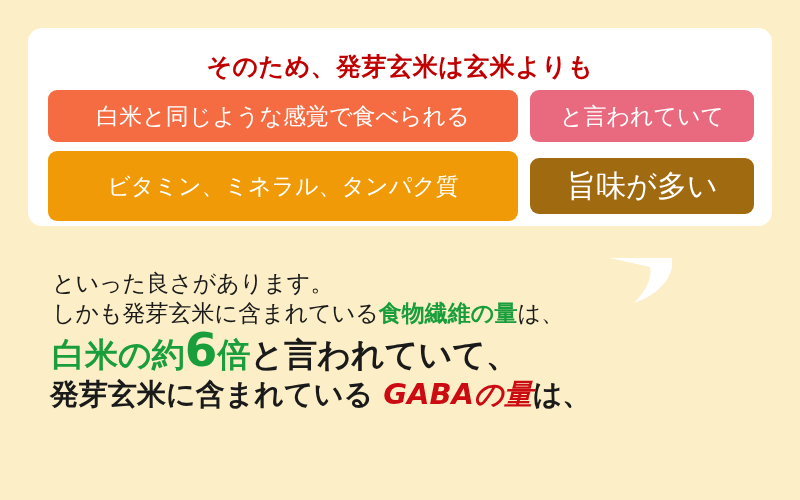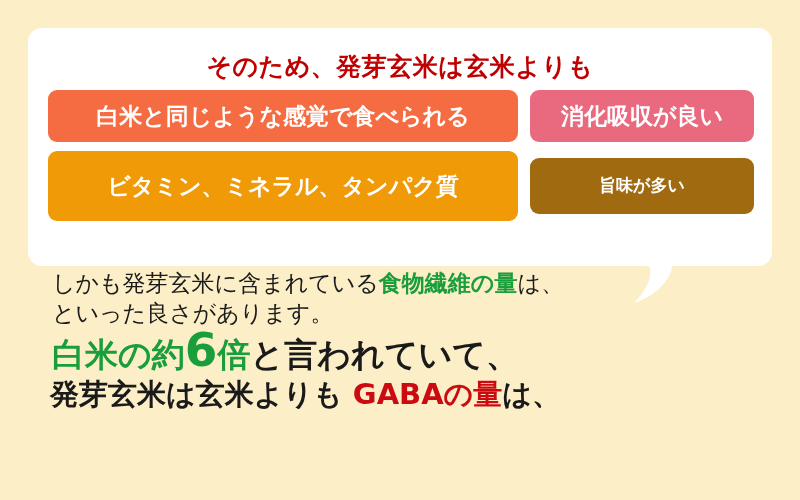--- a/index.html
+++ b/index.html
@@ -20,21 +20,21 @@
     height: 500px;
     background: #fcefc8;
   }
 
   
   .card {
     position: absolute;
     left: 28px;
     top: 28px;
     width: 744px;
-    height: 238px;
+    height: 198px;
     background: #ffffff;
     border-radius: 14px;
     box-sizing: border-box;
   }
 
   
   .tail {
     position: absolute;
     left: 600px;
     top: 258px;
@@ -65,36 +65,36 @@
     width: 706px;
   }
   .pill-row {
     display: flex;
     gap: 12px;
     margin-bottom: 9px;
   }
   .pill {
     border-radius: 9px;
     color: #ffffff;
-    font-weight: bold;
+    font-weight: normal;
     display: flex;
     align-items: center;
     justify-content: center;
     text-align: center;
     box-sizing: border-box;
     line-height: 1.16;
   }
   .pill-wide  { width: 470px; }
   .pill-narrow{ width: 224px; }
   .pill-h1 { height: 52px; font-size: 23px; }
   .pill-h2 { height: 70px; font-size: 23px; }
   .pill-eat  { background: #f56c42; }
   .pill-dig  { background: #e9697e; font-size: 23px; }
   .pill-nut  { background: #ef9a06; }
-  .pill-uma  { background: #a06a10; height: 56px; align-self: flex-start; margin-top: 7px; font-size: 17px; }
+  .pill-uma  { background: #a06a10; height: 56px; align-self: flex-start; margin-top: 7px; font-size: 30px; }
   .pill-nut .l2 { display: block; }
 
   
   .prose {
     position: absolute;
     left: 52px;
     top: 272px;
     width: 740px;
     color: #1a1a1a;
   }
@@ -112,21 +112,21 @@
     margin-bottom: 9px;
   }
   .l-big {
     font-size: 29px;
     font-weight: bold;
     margin-bottom: 9px;
   }
   .tail-line { margin-left: -2px; }
 
   .green { color: #1a9e3c; }
-  .red   { color: #cc0a11; }
+  .red   { color: #cc0a11; font-style: italic; }
   .black { color: #1a1a1a; }
   .bold  { font-weight: bold; }
 
   .num {
     font-size: 1.42em;
     font-weight: bold;
     line-height: 0.8;
   }
   .num-sm {
     font-size: 1.30em;
@@ -143,21 +143,21 @@
 
     <div class="card-heading">そのため、発芽玄米は玄米よりも</div>
 
     <div class="pill-grid">
 
       <div class="pill-row">
         <div class="pill pill-wide pill-h1 pill-eat">
           <span>白米と同じような感覚で食べられる</span>
         </div>
         <div class="pill pill-narrow pill-h1 pill-dig">
-          <span>消化吸収が良い</span>
+          <span>と言われていて</span>
         </div>
       </div>
 
       <div class="pill-row">
         <div class="pill pill-wide pill-h2 pill-nut">
           <span>
             <span class="l1">ビタミン、ミネラル、タンパク質</span>
           </span>
         </div>
         <div class="pill pill-narrow pill-uma">
@@ -168,30 +168,30 @@
     </div>
   </div>
 
   <svg class="tail" viewBox="0 0 80 46">
     <path d="M10,0 L72,0 L72,9 C70,22 56,38 34,45 C48,31 52,18 50,9 Z" fill="#ffffff"></path>
   </svg>
 
   <div class="prose">
 
     <div class="pl l-small">
-      <span class="black">しかも発芽玄米に含まれている</span><span class="green bold">食物繊維の量</span><span class="black">は、</span>
+      <span class="black">といった良さがあります。</span>
     </div>
 
     <div class="pl l-small">
-      <span class="black">といった良さがあります。</span>
+      <span class="black">しかも発芽玄米に含まれている</span><span class="green bold">食物繊維の量</span><span class="black">は、</span>
     </div>
 
     <div class="pl l-mid">
       <span class="green">白米の約</span><span class="green num">6</span><span class="green">倍</span><span class="black">と言われていて、</span>
     </div>
 
     <div class="pl l-big tail-line">
-      <span class="black">発芽玄米は玄米よりも </span><span class="red">GABAの量</span><span class="black">は、</span>
+      <span class="black">発芽玄米に含まれている </span><span class="red">GABAの量</span><span class="black">は、</span>
     </div>
 
 
   </div>
 </div>
 
 </body></html>

